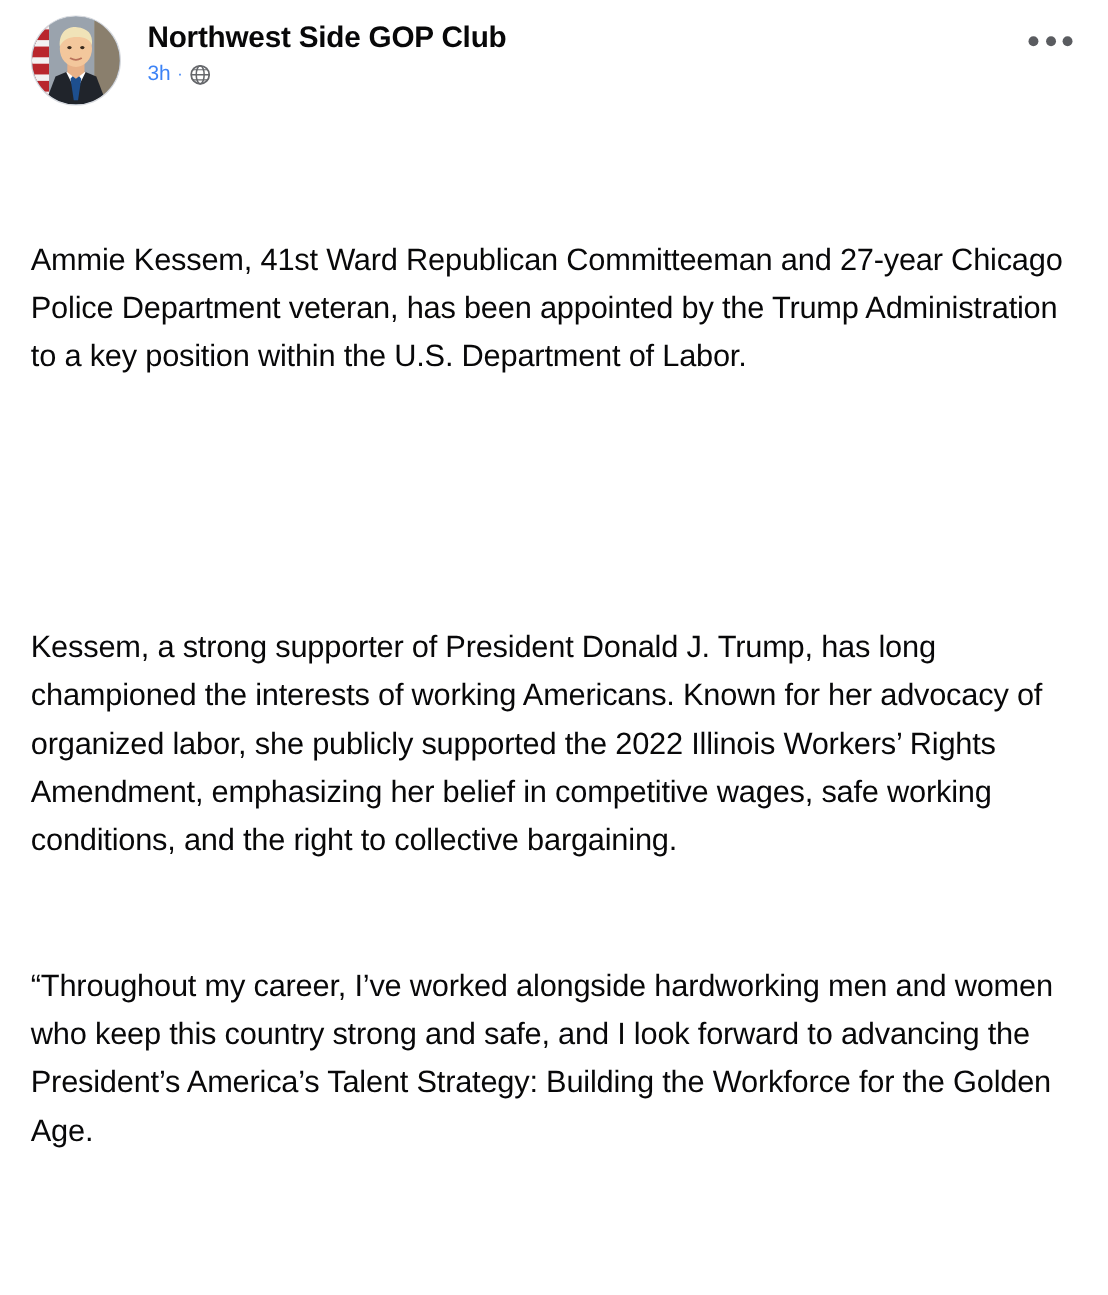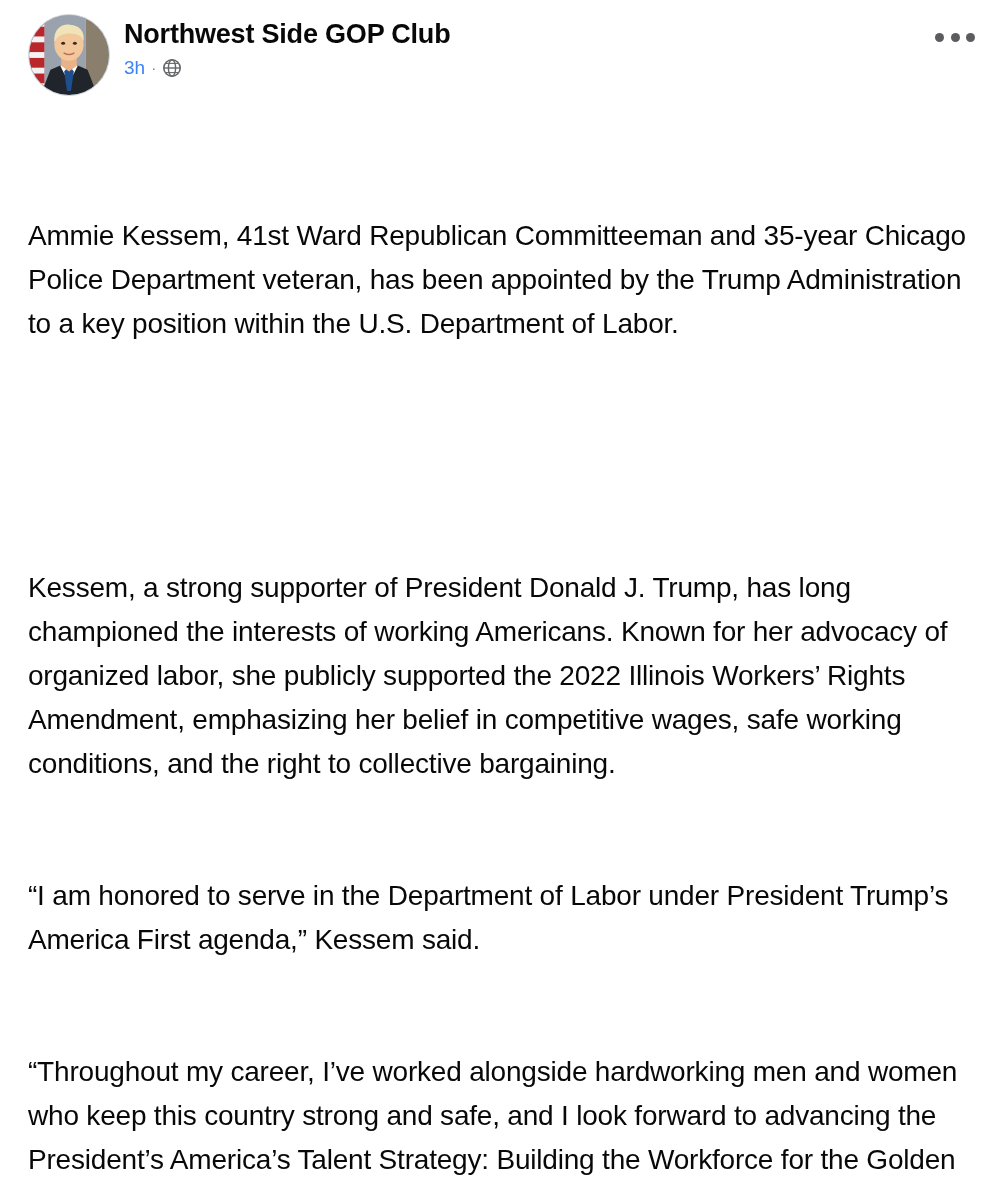--- a/index.html
+++ b/index.html
@@ -37,21 +37,21 @@
     flex: 0 0 82px;
     overflow: hidden;
     position: relative;
     background: #7a8fa6;
     border: 1px solid #d9dbdf;
     box-sizing: border-box;
   }
   .avatar svg { display: block; width: 100%; height: 100%; }
 
   .header-text {
-    margin-left: 14px;
+    margin-left: 24px;
     display: flex;
     flex-direction: column;
     justify-content: flex-end;
     padding-top: 4px;
   }
 
   .page-name {
     font-size: 27px;
     font-weight: bold;
     line-height: 32px;
@@ -178,22 +178,21 @@
     </div>
 
     <div class="more-btn">
       <i></i>
       <i></i>
       <i></i>
     </div>
   </div>
 
   <div class="post-body">
-    <p class="para">Ammie Kessem, 41st Ward Republican Committeeman and 35-year Chicago Police Department veteran, has been appointed by the Trump Administration to a key position within the U.S. Department of Labor.</p>
+    <p class="para">Ammie Kessem, 41st Ward Republican Committeeman and 27-year Chicago Police Department veteran, has been appointed by the Trump Administration to a key position within the U.S. Department of Labor.</p>
     <div class="blank-line"></div>
     <p class="para">Kessem, a strong supporter of President Donald J. Trump, has long championed the interests of working Americans. Known for her advocacy of organized labor, she publicly supported the 2022 Illinois Workers’ Rights Amendment, emphasizing her belief in competitive wages, safe working conditions, and the right to collective bargaining.</p>
-    <p class="para">“I am honored to serve in the Department of Labor under President Trump’s America First agenda,” Kessem said.</p>
     <p class="para">“Throughout my career, I’ve worked alongside hardworking men and women who keep this country strong and safe, and I look forward to advancing the President’s America’s Talent Strategy: Building the Workforce for the Golden Age.</p>
     
     
   </div>
 
 </div>
 
 </body></html>

